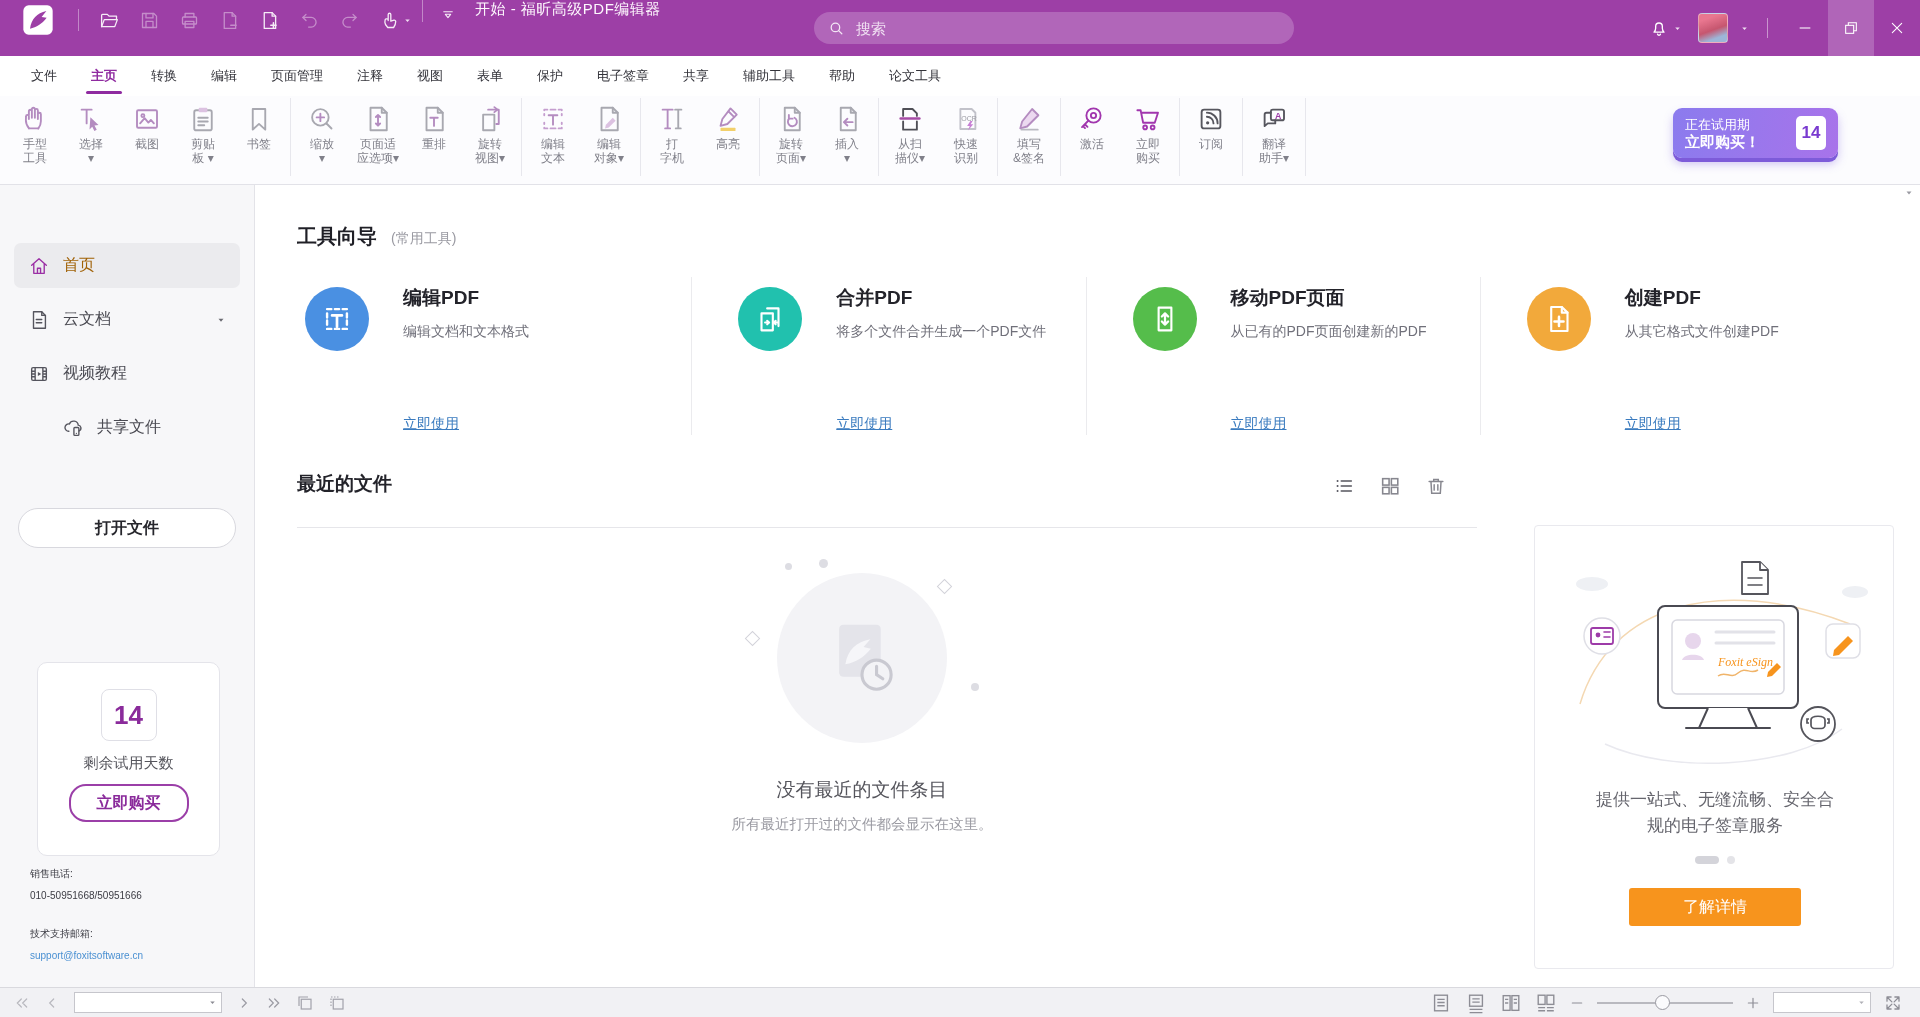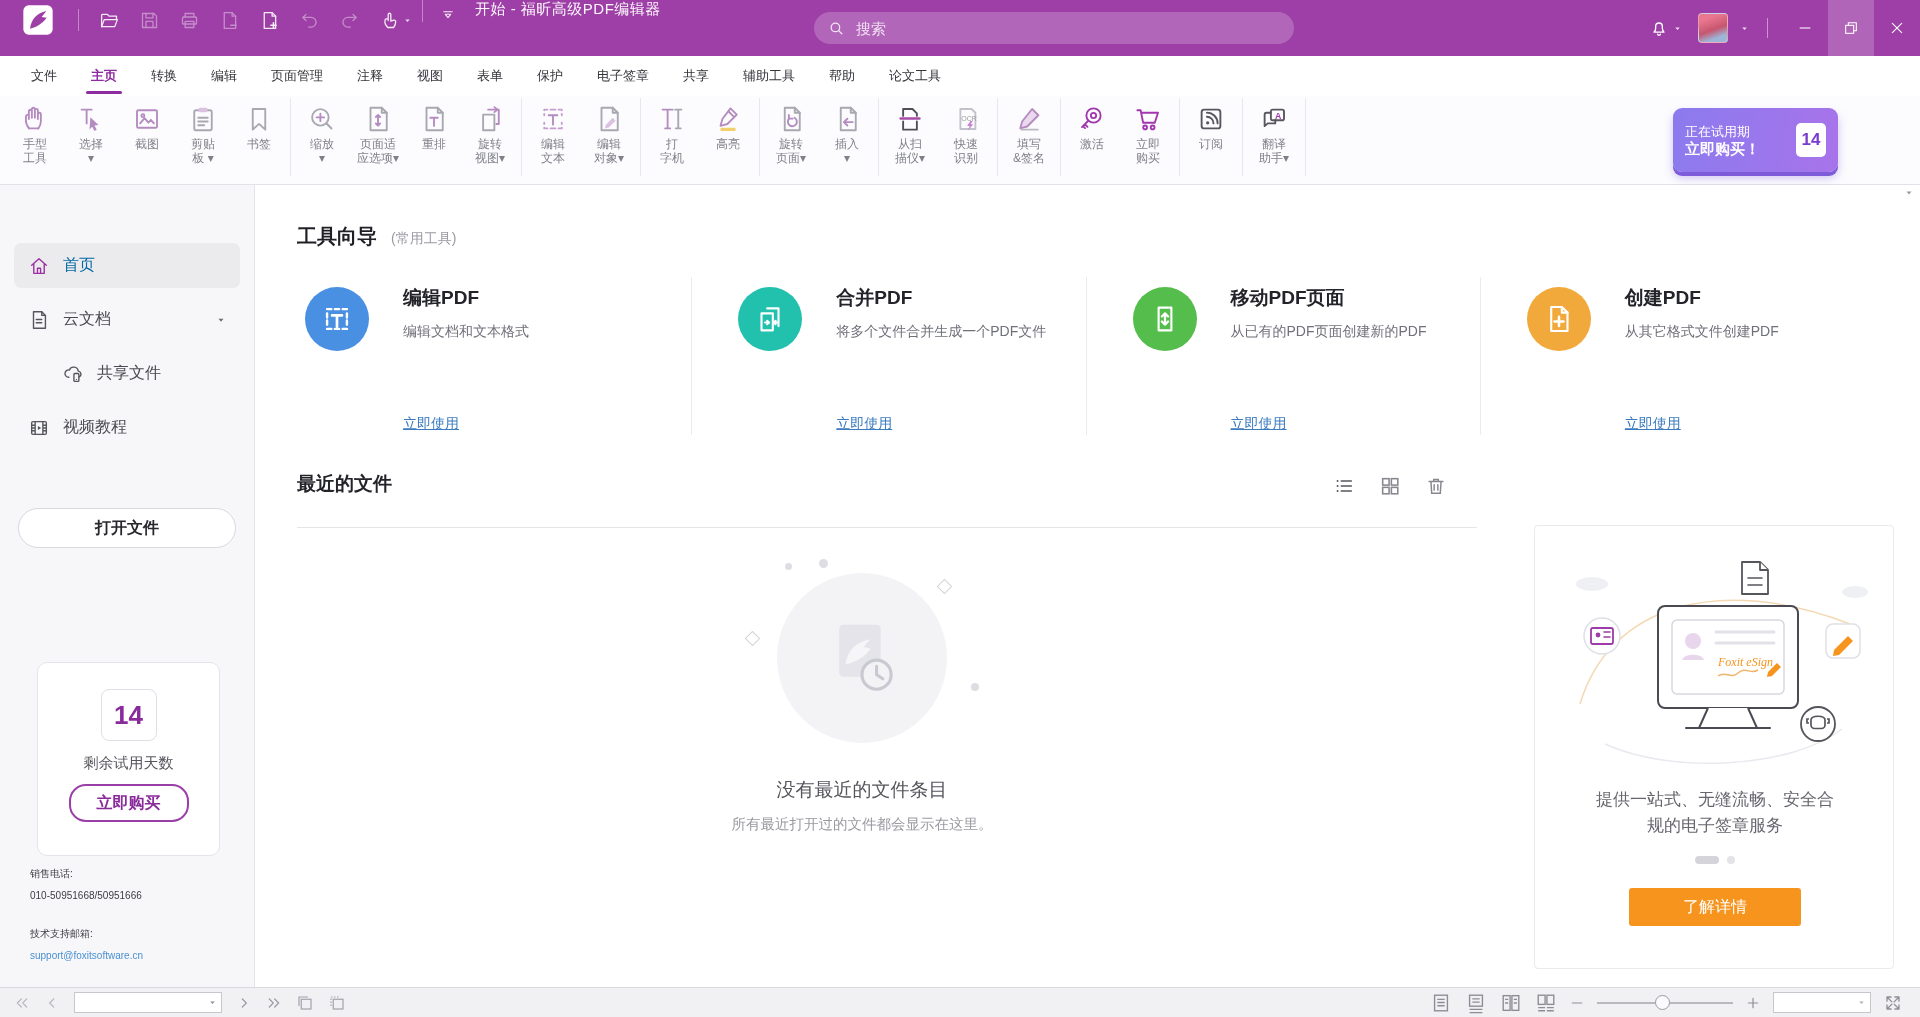--- a/index.html
+++ b/index.html
@@ -48,36 +48,36 @@
 
   
   .ribbon{position:absolute;left:0;top:96px;width:1920px;height:89px;background:#fcfcfe;
     border-bottom:1px solid #e2e2e8;box-sizing:border-box;display:flex;align-items:flex-start;padding-left:4px}
   .rgroup{display:flex;align-items:flex-start;padding:6px 3px 0 3px;border-right:1px solid #e7e7ed;height:72px;margin-top:2px}
   .ritem{min-width:50px;padding:0 3px;display:flex;flex-direction:column;align-items:center;cursor:default}
   .ric{width:30px;height:30px;color:#b48cc0;margin-bottom:3px}
   .ritem.dark .ric{color:#56565e}
   .ritem.purple .ric{color:#a136ae}
   .rlabel{font-size:12px;line-height:14px;color:#80808a;text-align:center;white-space:nowrap}
-  .trial-badge{position:absolute;right:82px;top:12px;width:165px;height:64px;border-radius:9px;
+  .trial-badge{position:absolute;right:82px;top:12px;width:165px;height:50px;border-radius:9px;
     background:linear-gradient(100deg,#8b7bee,#a873ea);box-shadow:0 4px 0 #7d5bd9, 0 6px 10px rgba(120,90,220,.35);
     display:flex;align-items:center;padding:0 12px;box-sizing:border-box;color:#fff;cursor:pointer}
   .trial-badge .t1{font-size:13px;line-height:17px}
   .trial-badge .t2{font-size:15px;font-weight:bold;line-height:18px}
   .trial-days{margin-left:auto;width:30px;height:34px;background:#fff;border-radius:5px;color:#7a3bd0;
     font-weight:bold;font-size:17px;display:flex;align-items:center;justify-content:center}
 
   
   .sidebar{position:absolute;left:0;top:185px;width:255px;height:802px;background:#f7f7f9;
     border-right:1px solid #e3e3e8;box-sizing:border-box}
   .side-items{padding-top:58px;display:flex;flex-direction:column;gap:9px}
   .sitem{height:45px;margin:0 14px;border-radius:7px;display:flex;align-items:center;gap:13px;
     padding:0 14px;font-size:16px;color:#4a4a52;cursor:pointer}
   .sitem .ic{width:22px;height:22px;color:#55555e;flex:none}
-  .sitem.active{background:#ebebee;color:#0369a1}
+  .sitem.active{background:#ebebee;color:#a16207}
   .sitem.active .ic{color:#9b30a5}
   .sitem.indent{padding-left:48px}
   .sitem .caret{margin-left:auto;width:10px;height:10px;color:#6a6a72}
   .open-btn{position:absolute;left:18px;top:323px;width:218px;height:40px;border-radius:20px;
     background:#fff;border:1px solid #d8d8de;font-size:16px;font-weight:bold;color:#26262c;
     display:flex;align-items:center;justify-content:center;cursor:pointer;font-family:inherit}
   .trial-card{position:absolute;left:37px;top:477px;width:181px;height:192px;background:#fff;
     border:1px solid #e4e4ea;border-radius:10px;display:flex;flex-direction:column;align-items:center}
   .trial-card .daybox{margin-top:26px;width:54px;height:50px;border:1px solid #dfdfe6;border-radius:8px;
     display:flex;align-items:center;justify-content:center;font-size:26px;font-weight:bold;color:#8a2b9b}
@@ -647,39 +647,39 @@
             <path d="M9 11.5h6M9 15h6"></path>
           </svg>
         </span>
         <span>云文档</span>
         <span class="ic caret">
           <svg viewBox="0 0 24 24" fill="currentColor">
             <path d="M6 9l6 7 6-7z"></path>
           </svg>
         </span>
       </div>
+      <div class="sitem">
+        <span class="ic">
+          <svg viewBox="0 0 24 24" fill="none" stroke="currentColor" stroke-width="1.5" stroke-linecap="round" stroke-linejoin="round">
+            <rect x="4" y="5" width="16" height="14" rx="1.5"></rect>
+            <path d="M7.8 5v14M16.2 5v14M4 9h3.8M4 12h3.8M4 15h3.8M16.2 9H20M16.2 12H20M16.2 15H20"></path>
+            <path d="M10.8 9.8l3.6 2.2-3.6 2.2z" fill="currentColor" stroke="none"></path>
+          </svg>
+        </span>
+        <span>视频教程</span>
+      </div>
       <div class="sitem indent">
         <span class="ic">
           <svg viewBox="0 0 24 24" fill="none" stroke="currentColor" stroke-width="1.5" stroke-linecap="round" stroke-linejoin="round">
             <path d="M7.5 15.5a4 4 0 1 1 .6-7.9 5 5 0 0 1 9.6 1.3 3.3 3.3 0 0 1 1 6.3"></path>
             <rect x="13" y="11.5" width="5.4" height="8.5" rx="1"></rect>
             <path d="M15.7 17.8h.01"></path>
           </svg>
         </span>
         <span>共享文件</span>
-      </div>
-      <div class="sitem">
-        <span class="ic">
-          <svg viewBox="0 0 24 24" fill="none" stroke="currentColor" stroke-width="1.5" stroke-linecap="round" stroke-linejoin="round">
-            <rect x="4" y="5" width="16" height="14" rx="1.5"></rect>
-            <path d="M7.8 5v14M16.2 5v14M4 9h3.8M4 12h3.8M4 15h3.8M16.2 9H20M16.2 12H20M16.2 15H20"></path>
-            <path d="M10.8 9.8l3.6 2.2-3.6 2.2z" fill="currentColor" stroke="none"></path>
-          </svg>
-        </span>
-        <span>视频教程</span>
       </div>
     </div>
   <button class="open-btn">打开文件</button>
   <div class="trial-card">
     <div class="daybox">14</div>
     <div class="dlabel">剩余试用天数</div>
     <div class="buy-pill">立即购买</div>
   </div>
   <div class="contact">
     <div class="grp">

